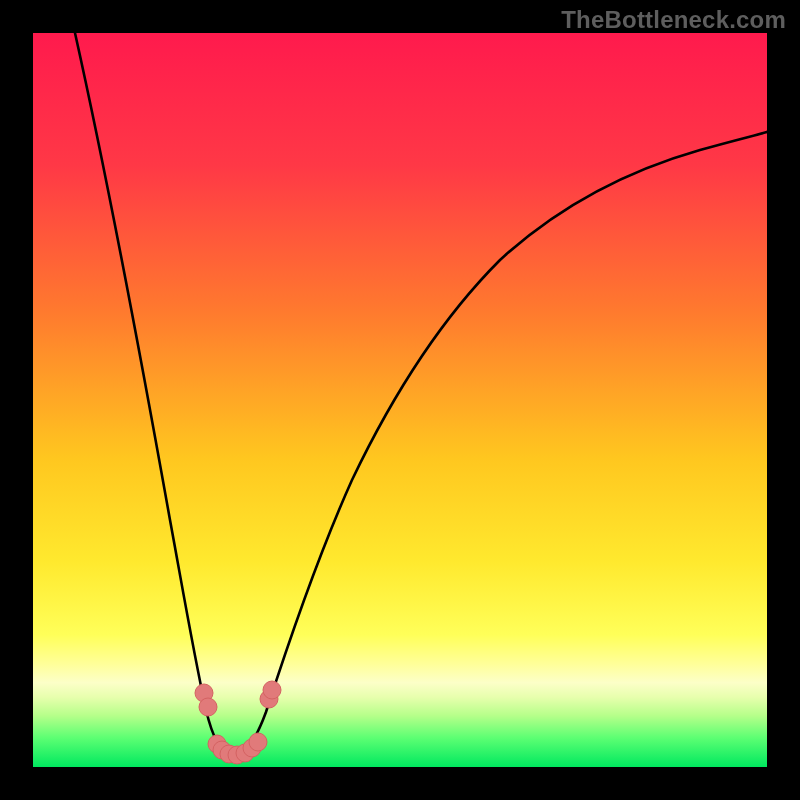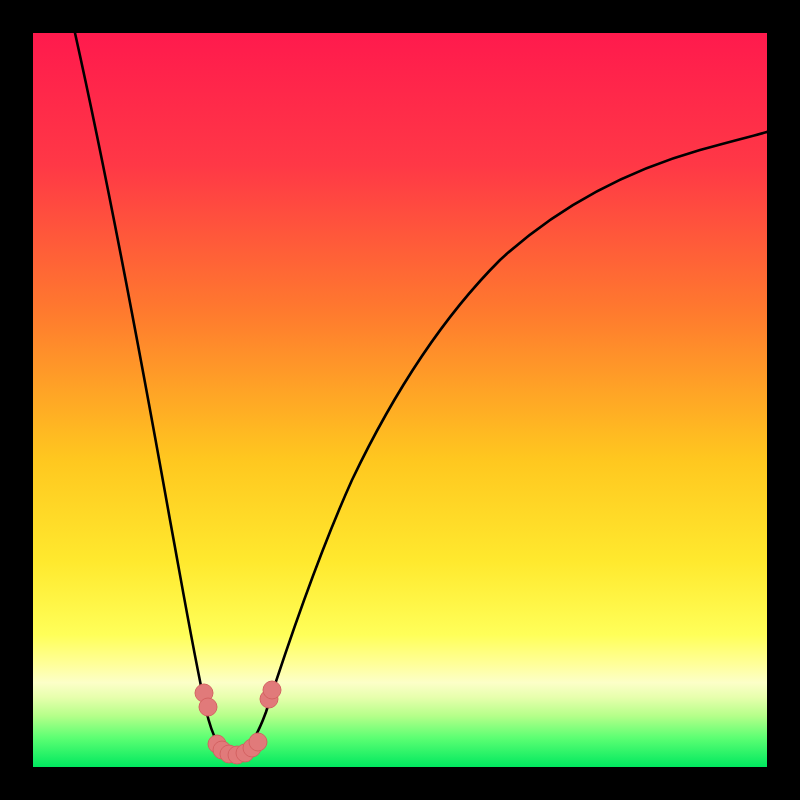--- a/index.html
+++ b/index.html
@@ -27,20 +27,21 @@
     user-select: none;
   }
   svg {
     display: block;
   }
 </style>
 </head>
 <body>
 
 <div class="frame">
+  <div class="watermark">TheBottleneck.com</div>
 
   <svg width="800" height="800" viewBox="0 0 800 800" preserveAspectRatio="none">
     <defs>
       <linearGradient id="bg-grad" x1="0" y1="0" x2="0" y2="1">
         <stop offset="0%" stop-color="#ff1a4d"></stop>
         <stop offset="18%" stop-color="#ff3846"></stop>
         <stop offset="38%" stop-color="#ff7a2e"></stop>
         <stop offset="58%" stop-color="#ffc71f"></stop>
         <stop offset="72%" stop-color="#ffe92e"></stop>
         <stop offset="82%" stop-color="#ffff59"></stop>

